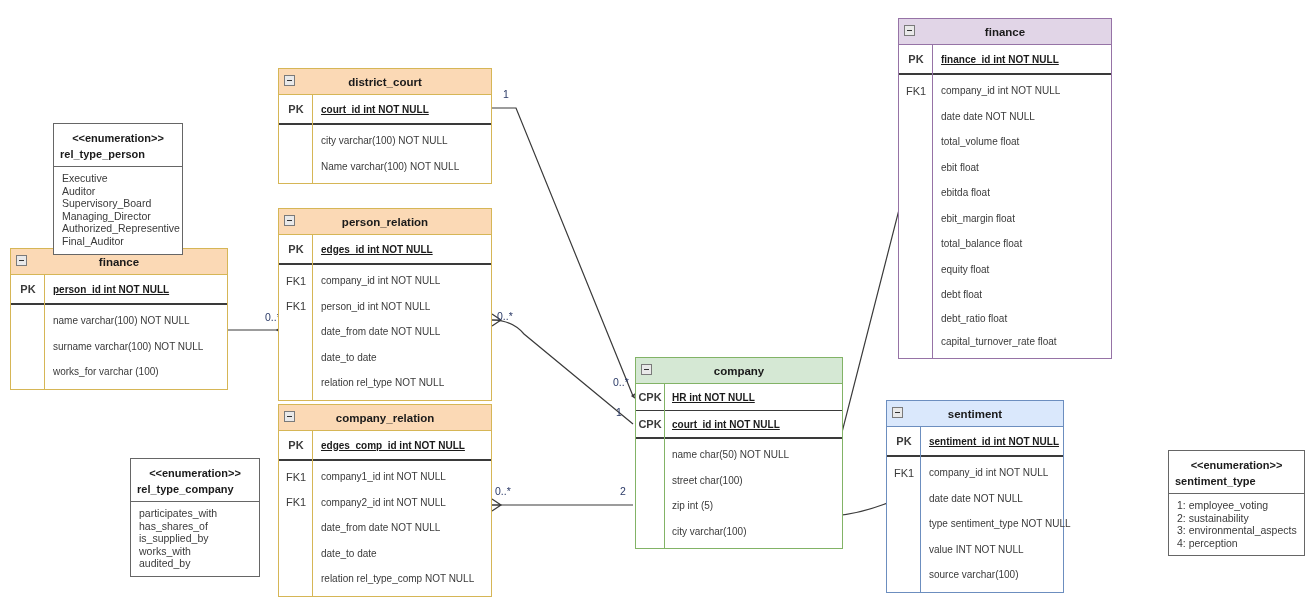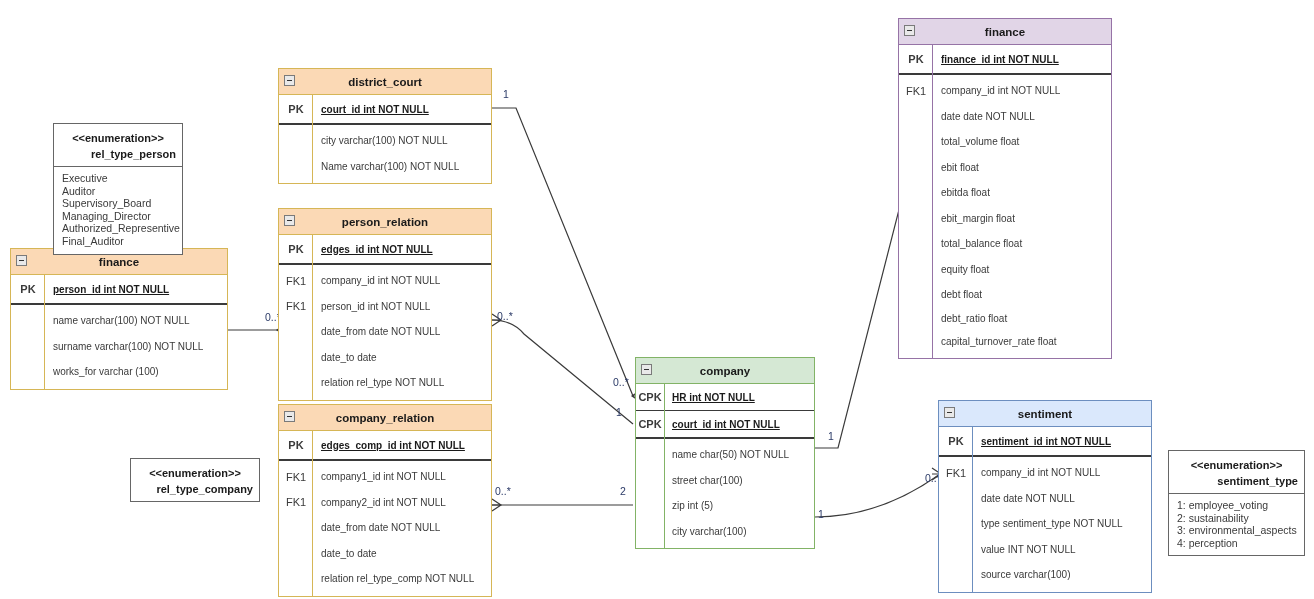--- a/index.html
+++ b/index.html
@@ -36,21 +36,21 @@
   .e-blue .hdr{background:#dae8fc;border-bottom:1px solid #6c8ebf;}
   .vline{position:absolute;top:26px;bottom:0;width:1px;}
   .e-orange .vline{background:#d6b656;}
   .e-green .vline{background:#82b366;}
   .e-purple .vline{background:#9673a6;}
   .e-blue  .vline{background:#6c8ebf;}
 
   
   .enum{position:absolute;background:#ffffff;border:1px solid #666;box-sizing:border-box;}
   .enum .etitle{text-align:center;font-size:11px;font-weight:bold;color:#1a1a1a;padding:6px 6px 2px 6px;line-height:16px;}
-  .enum .ename{text-align:right;font-size:11px;font-weight:bold;color:#1a1a1a;padding:0 6px 6px 6px;}
+  .enum .ename{text-align:left;font-size:11px;font-weight:bold;color:#1a1a1a;padding:0 6px 6px 6px;}
   .enum .ebody{border-top:1px solid #666;padding:5px 8px 6px 8px;}
   .enum .eitem{font-size:10.5px;color:#3a3a3a;line-height:12.6px;white-space:nowrap;}
 
   .card{position:absolute;font-size:10.5px;color:#2b3a67;white-space:nowrap;}
   .stray{position:absolute;font-size:10.5px;color:#2b3a67;}
 </style>
 </head>
 <body>
 
 <div id="canvas">
@@ -208,21 +208,21 @@
         <div class="key fk"></div>
         <div class="col">surname varchar(100) NOT NULL</div>
       </div>
       <div class="row">
         <div class="key fk"></div>
         <div class="col">works_for varchar (100)</div>
       </div>
     </div>
   </div>
 
-  <div class="entity e-green" style="left:635px;top:357px;width:180px;">
+  <div class="entity e-green" style="left:635px;top:357px;width:208px;">
     <div class="vline" style="left:28px;"></div>
     <div class="hdr">
       <span class="minus"></span>
       <span>company</span>
     </div>
     <div class="row pk" style="height:25px;">
       <div class="key" style="width:28px;flex:0 0 28px;">CPK</div>
       <div class="col">HR int NOT NULL</div>
     </div>
     <div style="height:1px;background:#3a3a3a;"></div>
@@ -303,21 +303,21 @@
           <div class="key fk"></div>
           <div class="col">debt_ratio float</div>
         </div>
       <div class="row">
           <div class="key fk"></div>
           <div class="col">capital_turnover_rate float</div>
         </div>
     </div>
   </div>
 
-  <div class="entity e-blue" style="left:938px;top:400px;width:214px;">
+  <div class="entity e-blue" style="left:886px;top:400px;width:178px;">
     <div class="vline" style="left:33px;"></div>
     <div class="hdr">
       <span class="minus"></span>
       <span>sentiment</span>
     </div>
     <div class="row pk" style="height:28px;">
       <div class="key">PK</div>
       <div class="col">sentiment_id int NOT NULL</div>
     </div>
     <div class="divider"></div>
@@ -354,20 +354,27 @@
       <div class="eitem">Supervisory_Board</div>
       <div class="eitem">Managing_Director</div>
       <div class="eitem">Authorized_Representive</div>
       <div class="eitem">Final_Auditor</div>
     </div>
   </div>
 
   <div class="enum" style="left:130px;top:458px;width:130px;">
     <div class="etitle">&lt;&lt;enumeration&gt;&gt;</div>
     <div class="ename">rel_type_company</div>
+    <div class="ebody">
+      <div class="eitem">participates_with</div>
+      <div class="eitem">has_shares_of</div>
+      <div class="eitem">is_supplied_by</div>
+      <div class="eitem">works_with</div>
+      <div class="eitem">audited_by</div>
+    </div>
   </div>
 
   <div class="enum" style="left:1168px;top:450px;width:137px;">
     <div class="etitle">&lt;&lt;enumeration&gt;&gt;</div>
     <div class="ename">sentiment_type</div>
     <div class="ebody">
       <div class="eitem">1: employee_voting</div>
       <div class="eitem">2: sustainability</div>
       <div class="eitem">3: environmental_aspects</div>
       <div class="eitem">4: perception</div>

